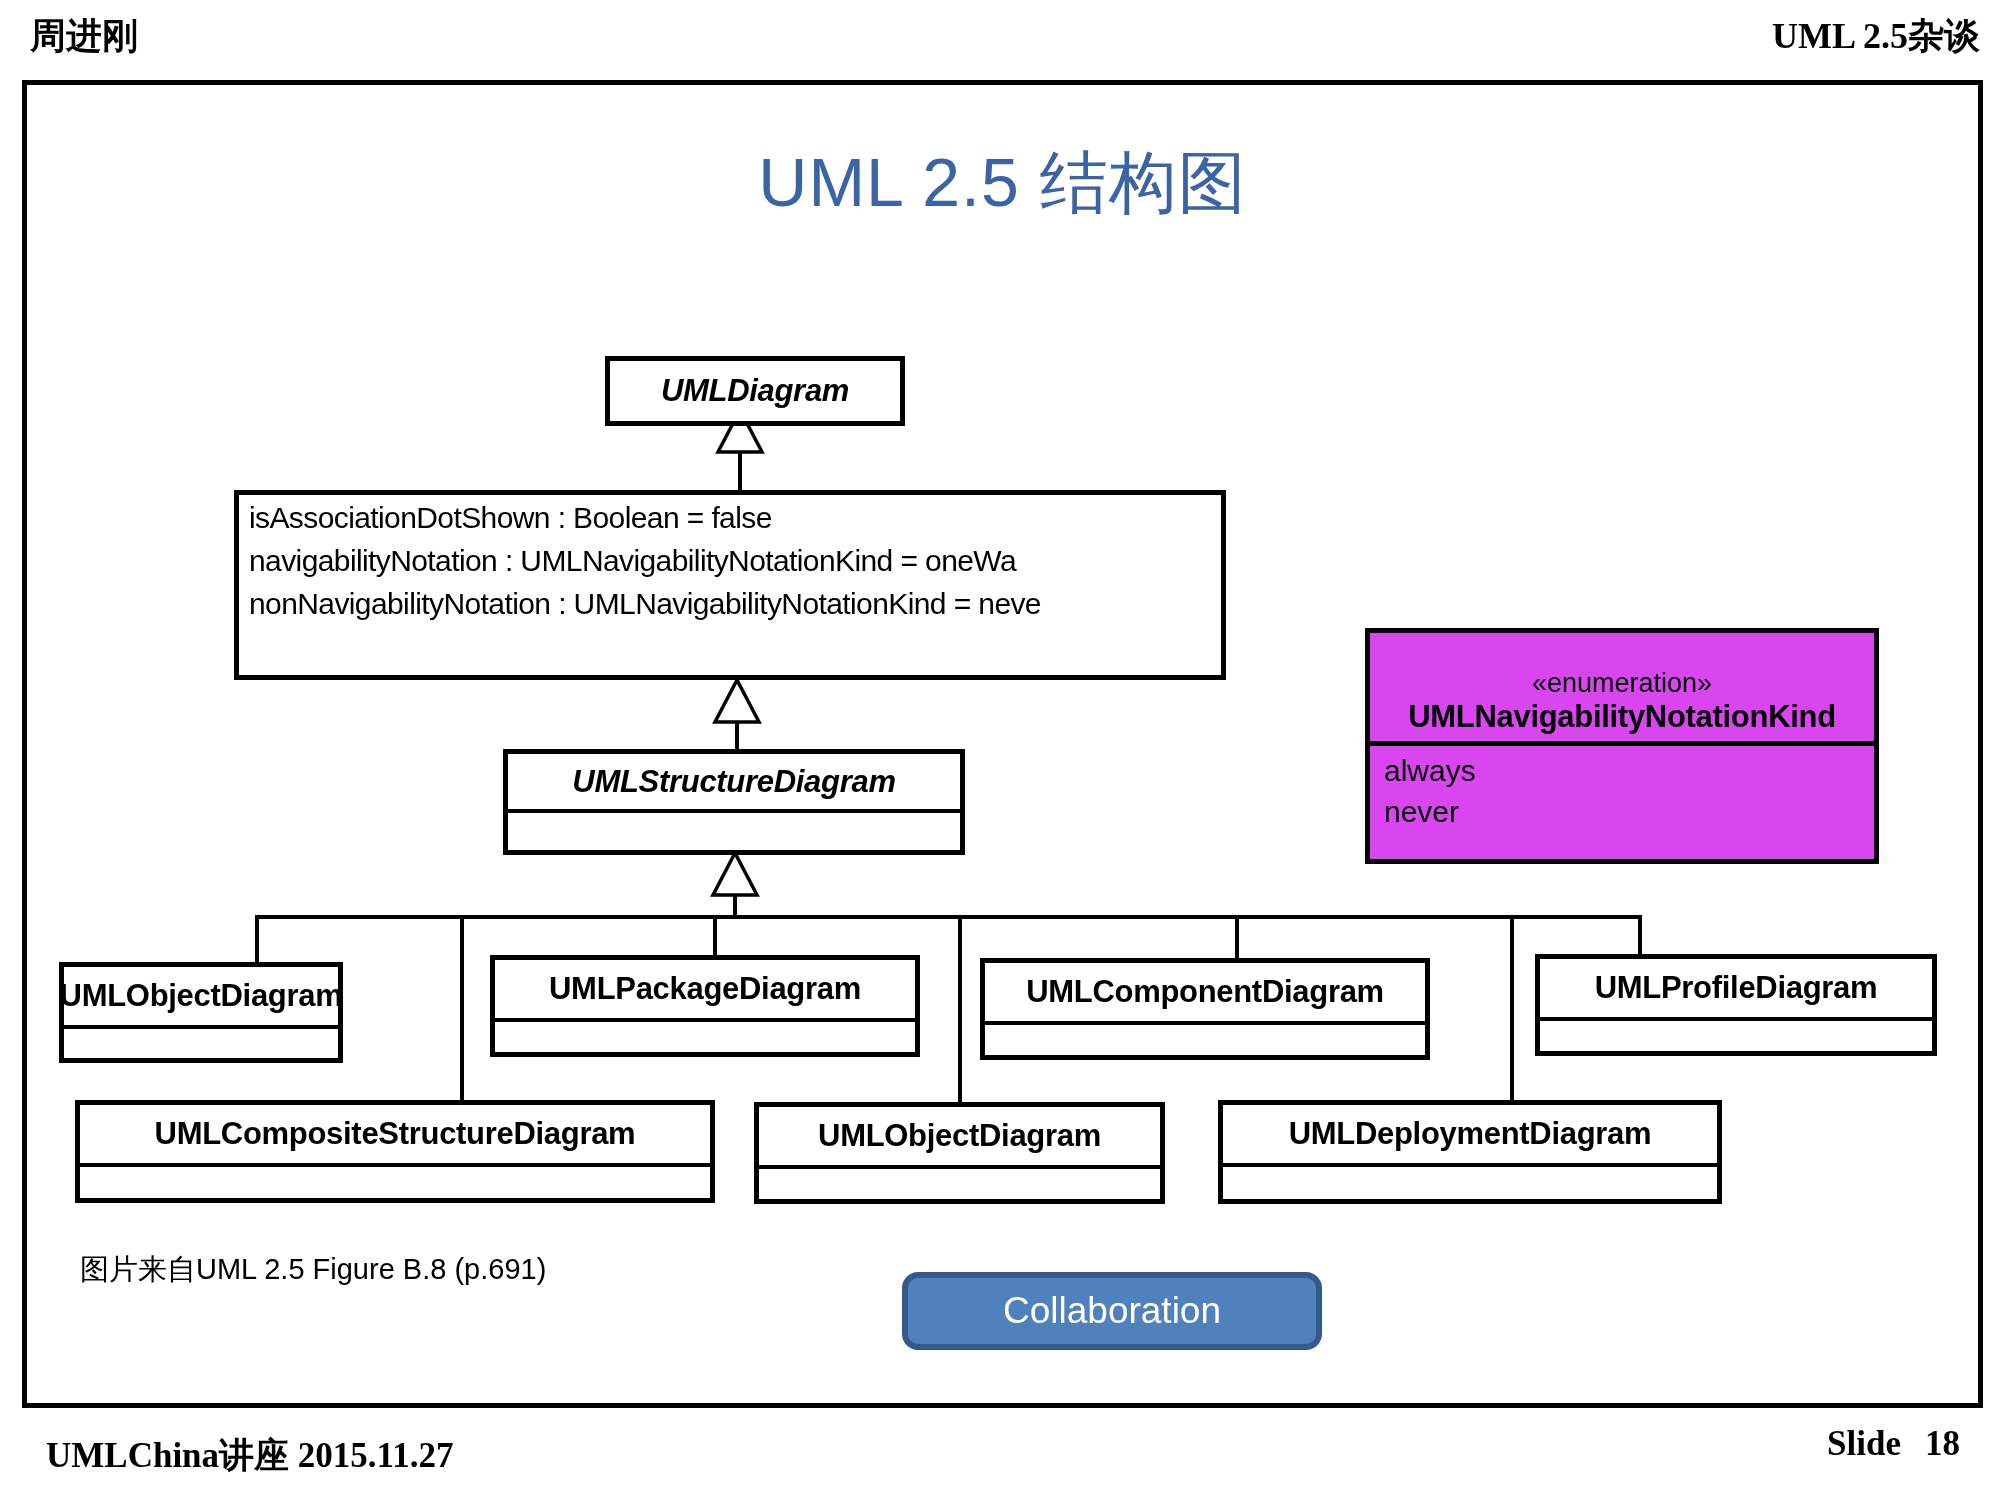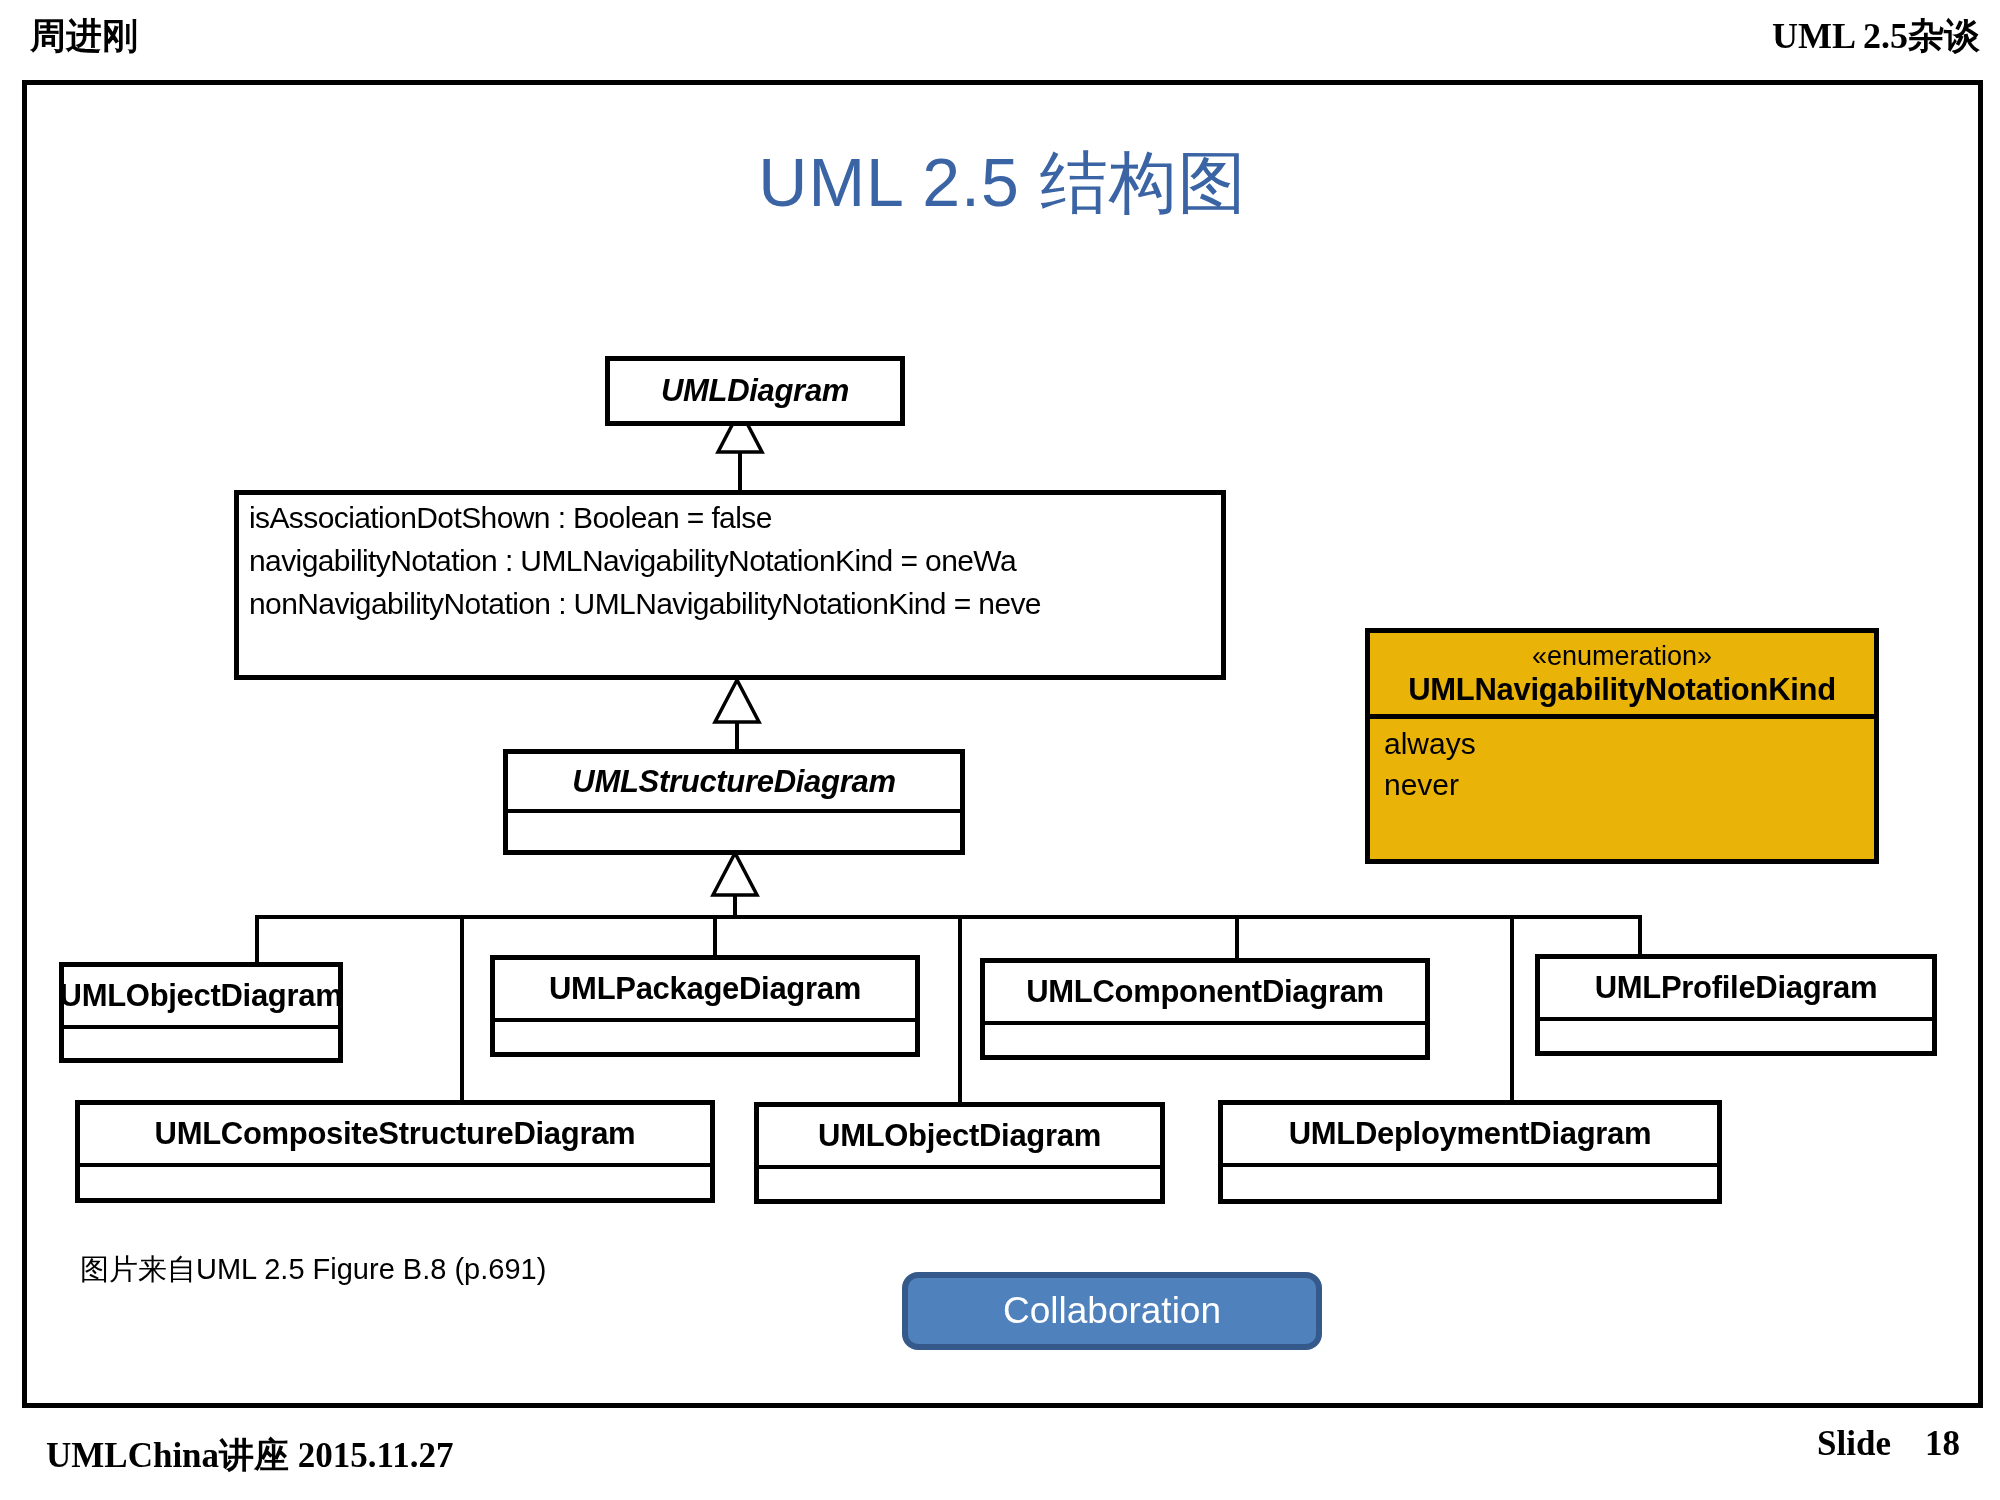--- a/index.html
+++ b/index.html
@@ -5,21 +5,21 @@
   html,body{margin:0;padding:0;background:#fff;}
   .page{position:relative;width:2000px;height:1500px;background:#ffffff;overflow:hidden;
         font-family:"Liberation Sans",sans-serif;color:#000;}
 
   
   .hdr{position:absolute;font-family:"Liberation Serif",serif;font-weight:bold;font-size:36px;}
   .hdr-left{left:30px;top:12px;}
   .hdr-right{right:20px;top:12px;}
   .ftr{position:absolute;font-family:"Liberation Serif",serif;font-weight:bold;font-size:35px;}
   .ftr-left{left:46px;top:1432px;}
-  .ftr-right{right:40px;top:1424px;display:flex;gap:34px;}
+  .ftr-right{right:40px;top:1424px;display:flex;gap:24px;}
 
   
   .frame{position:absolute;left:22px;top:80px;width:1961px;height:1328px;
          border:5px solid #000;box-sizing:border-box;background:#fff;}
 
   
   .slide-title{position:absolute;left:22px;top:138px;width:1961px;text-align:center;
                font-size:68px;color:#3A64A4;letter-spacing:1px;}
 
   
@@ -46,22 +46,22 @@
   .row-box .cls-title{height:58px;}
   #b-class{left:59px;top:962px;width:284px;height:101px;}
   #b-package{left:490px;top:955px;width:430px;height:102px;}
   #b-component{left:980px;top:958px;width:450px;height:102px;}
   #b-profile{left:1535px;top:954px;width:402px;height:102px;}
   #b-composite{left:75px;top:1100px;width:640px;height:103px;}
   #b-object{left:754px;top:1102px;width:411px;height:102px;}
   #b-deployment{left:1218px;top:1100px;width:504px;height:104px;}
 
   
-  .enum{position:absolute;left:1365px;top:628px;width:514px;height:236px;background:#eab308;
-        border:5px solid #000;box-sizing:border-box;display:flex;flex-direction:column;z-index:2;}
+  .enum{position:absolute;left:1365px;top:628px;width:514px;height:236px;background:#d946ef;
+        border:5px solid #000;box-sizing:border-box;display:flex;flex-direction:column;z-index:2;justify-content:center;}
   .enum-head{text-align:center;border-bottom:5px solid #000;padding:8px 0 6px;}
   .enum-stereo{font-size:27px;}
   .enum-name{font-size:31px;font-weight:bold;letter-spacing:-0.3px;}
   .enum-lits{padding:4px 0 0 14px;font-size:30px;line-height:41px;}
 
   
   .caption{position:absolute;left:80px;top:1250px;font-size:29px;}
 
   
   .collab-btn{position:absolute;left:902px;top:1272px;width:420px;height:78px;

